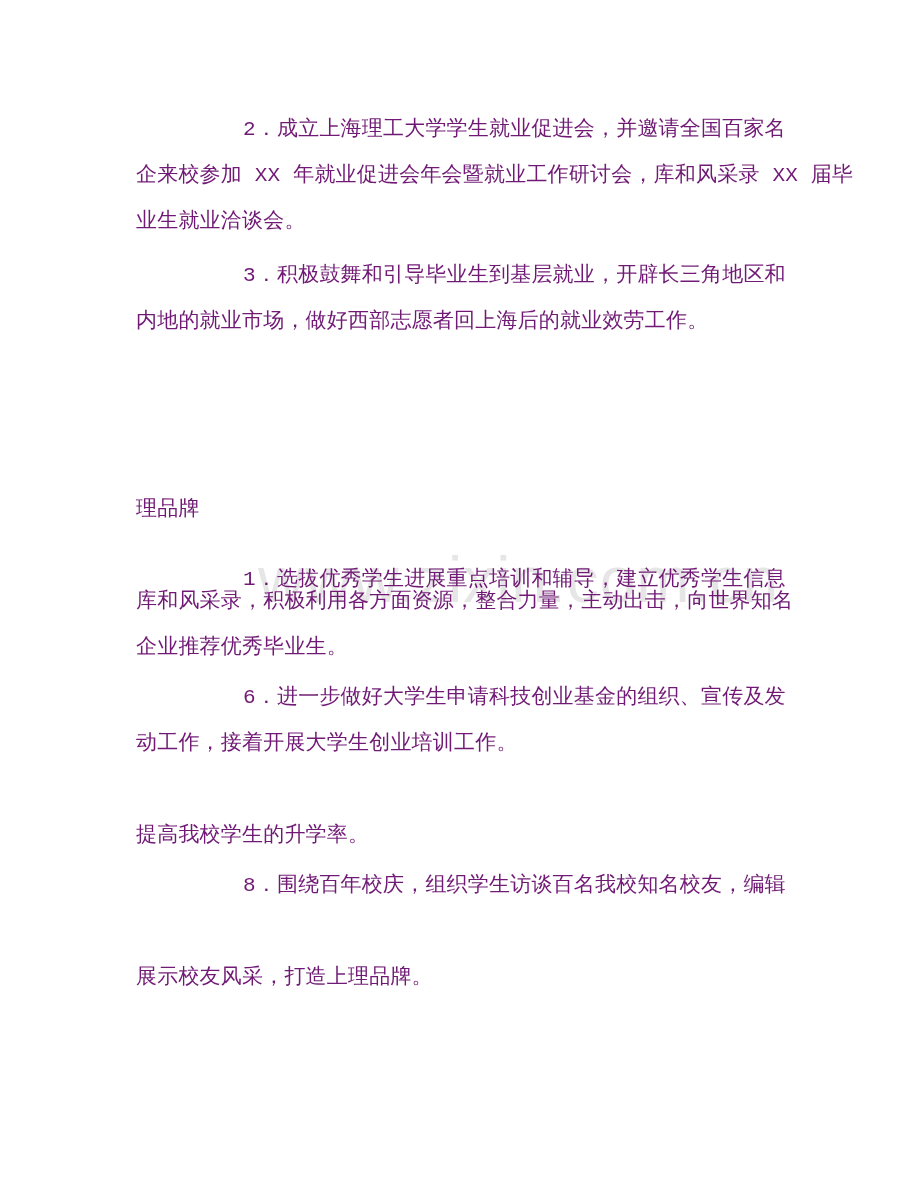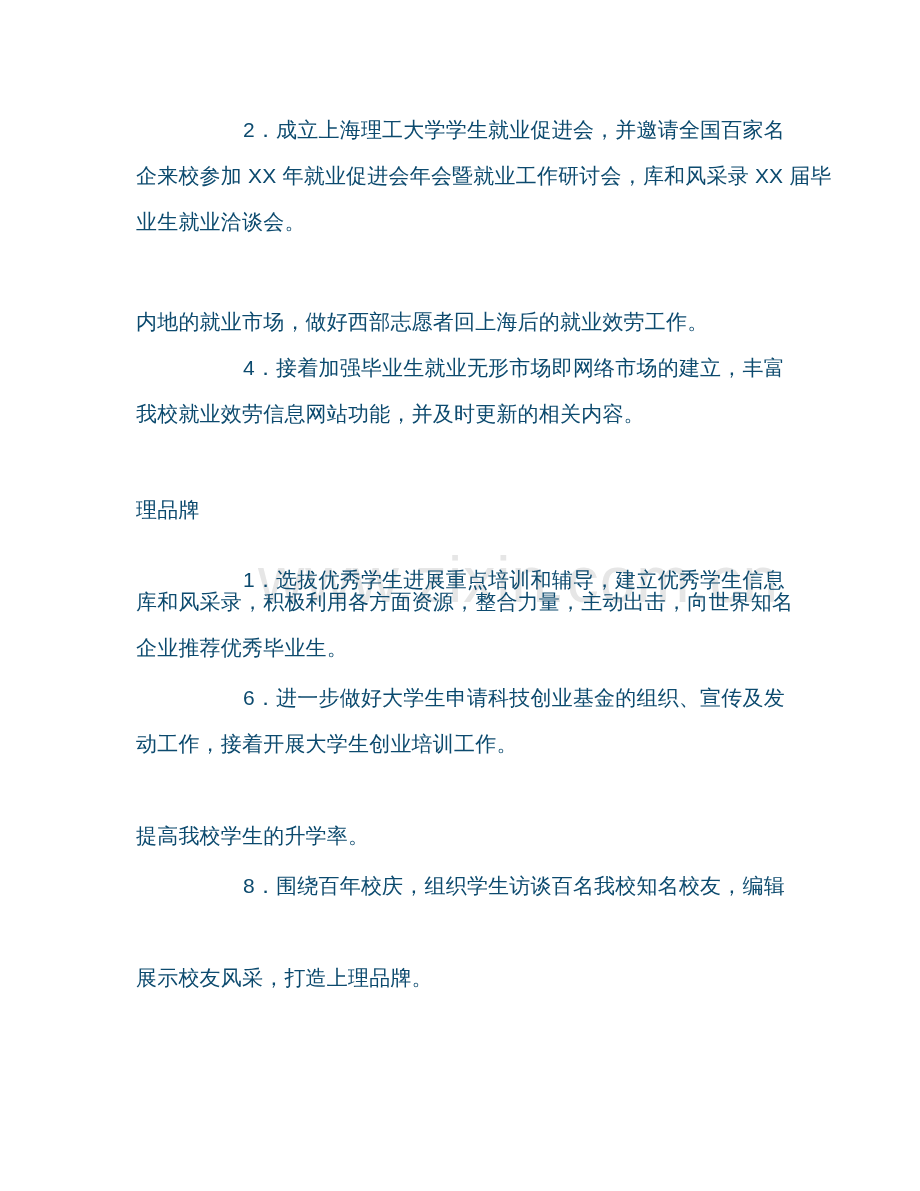--- a/index.html
+++ b/index.html
@@ -1,24 +1,24 @@
 <!DOCTYPE html>
 <html><head>
 <meta charset="utf-8">
 <style>
   html, body { margin: 0; padding: 0; background: #ffffff; }
   body { width: 920px; height: 1191px; position: relative; overflow: hidden; }
   .page { position: absolute; left: 0; top: 0; width: 920px; height: 1191px; background: #fff; }
   .line {
     position: absolute;
     left: 136px;
-    font-family: Liberation Sans, sans-serif;
+    font-family: Liberation Mono, monospace;
     font-size: 21px;
     line-height: 24px;
-    color: #0c4a6e;
+    color: #701a75;
     white-space: nowrap;
     letter-spacing: 0.2px;
   }
   .indent { left: 243px; }
   .watermark {
     position: absolute;
     left: 258px;
     top: 540px;
     font-family: "Liberation Sans", "DejaVu Sans", sans-serif;
     font-size: 64px;
@@ -35,24 +35,23 @@
 <body>
 
 <div class="page">
 
   <div class="watermark">www.zixin.com.cn</div>
 
   <div class="line indent" style="top:118px">2．成立上海理工大学学生就业促进会，并邀请全国百家名</div>
   <div class="line" style="top:164px">企来校参加 XX 年就业促进会年会暨就业工作研讨会，库和风采录 XX 届毕</div>
   <div class="line" style="top:210px">业生就业洽谈会。</div>
 
+  <div class="line indent" style="top:264px">3．积极鼓舞和引导毕业生到基层就业，开辟长三角地区和</div>
   <div class="line" style="top:310px">内地的就业市场，做好西部志愿者回上海后的就业效劳工作。</div>
 
-  <div class="line indent" style="top:356px">4．接着加强毕业生就业无形市场即网络市场的建立，丰富</div>
-  <div class="line" style="top:402px">我校就业效劳信息网站功能，并及时更新的相关内容。</div>
 
   <div class="line" style="top:498px">理品牌</div>
 
   <div class="line indent" style="top:568px">1．选拔优秀学生进展重点培训和辅导，建立优秀学生信息</div>
   <div class="line" style="top:590px">库和风采录，积极利用各方面资源，整合力量，主动出击，向世界知名</div>
   <div class="line" style="top:636px">企业推荐优秀毕业生。</div>
 
   <div class="line indent" style="top:686px">6．进一步做好大学生申请科技创业基金的组织、宣传及发</div>
   <div class="line" style="top:732px">动工作，接着开展大学生创业培训工作。</div>
 

